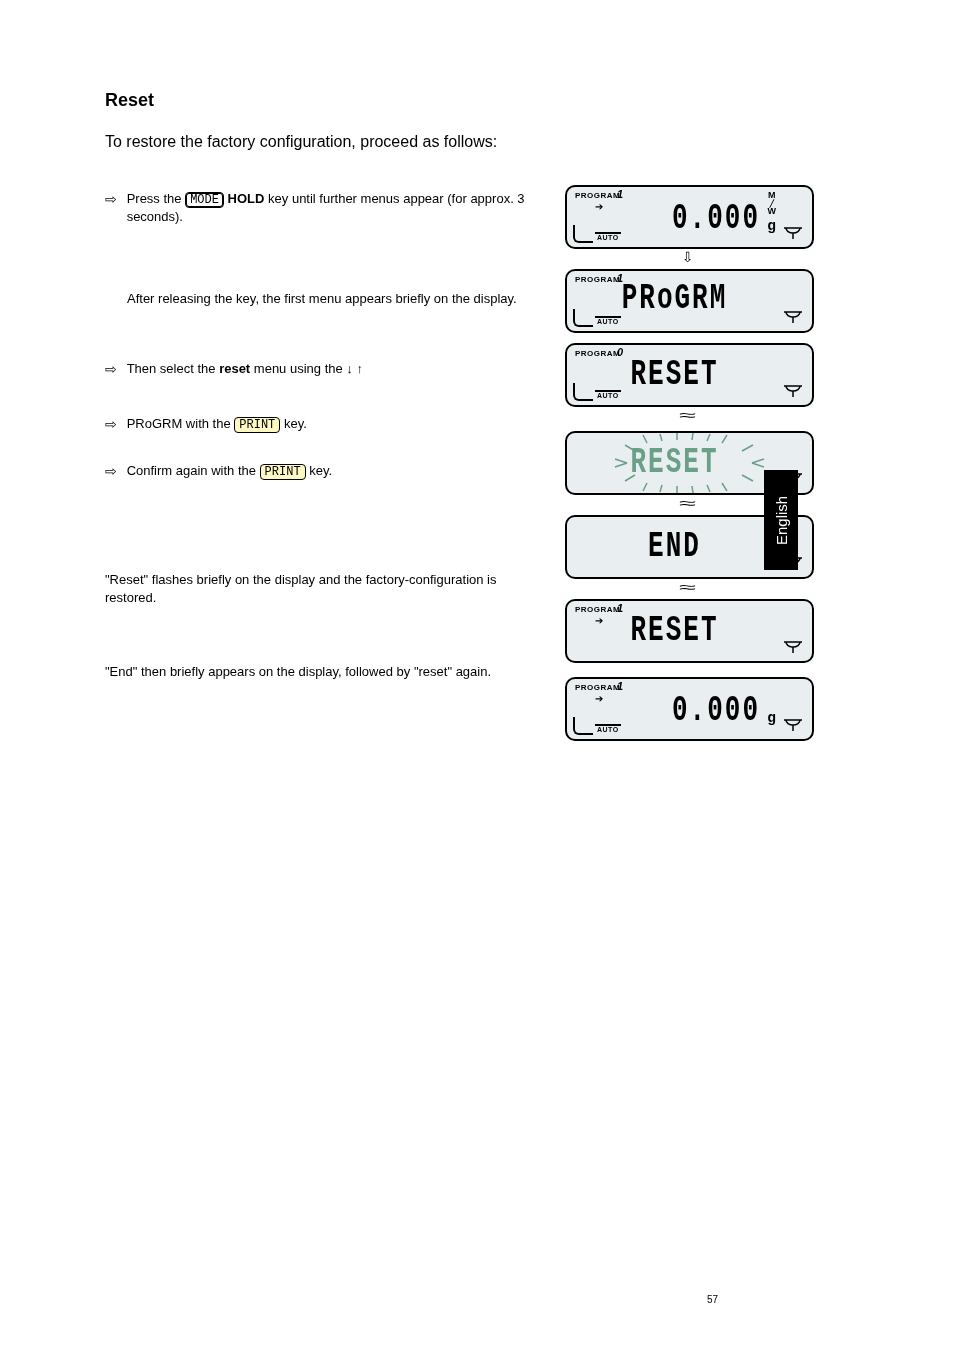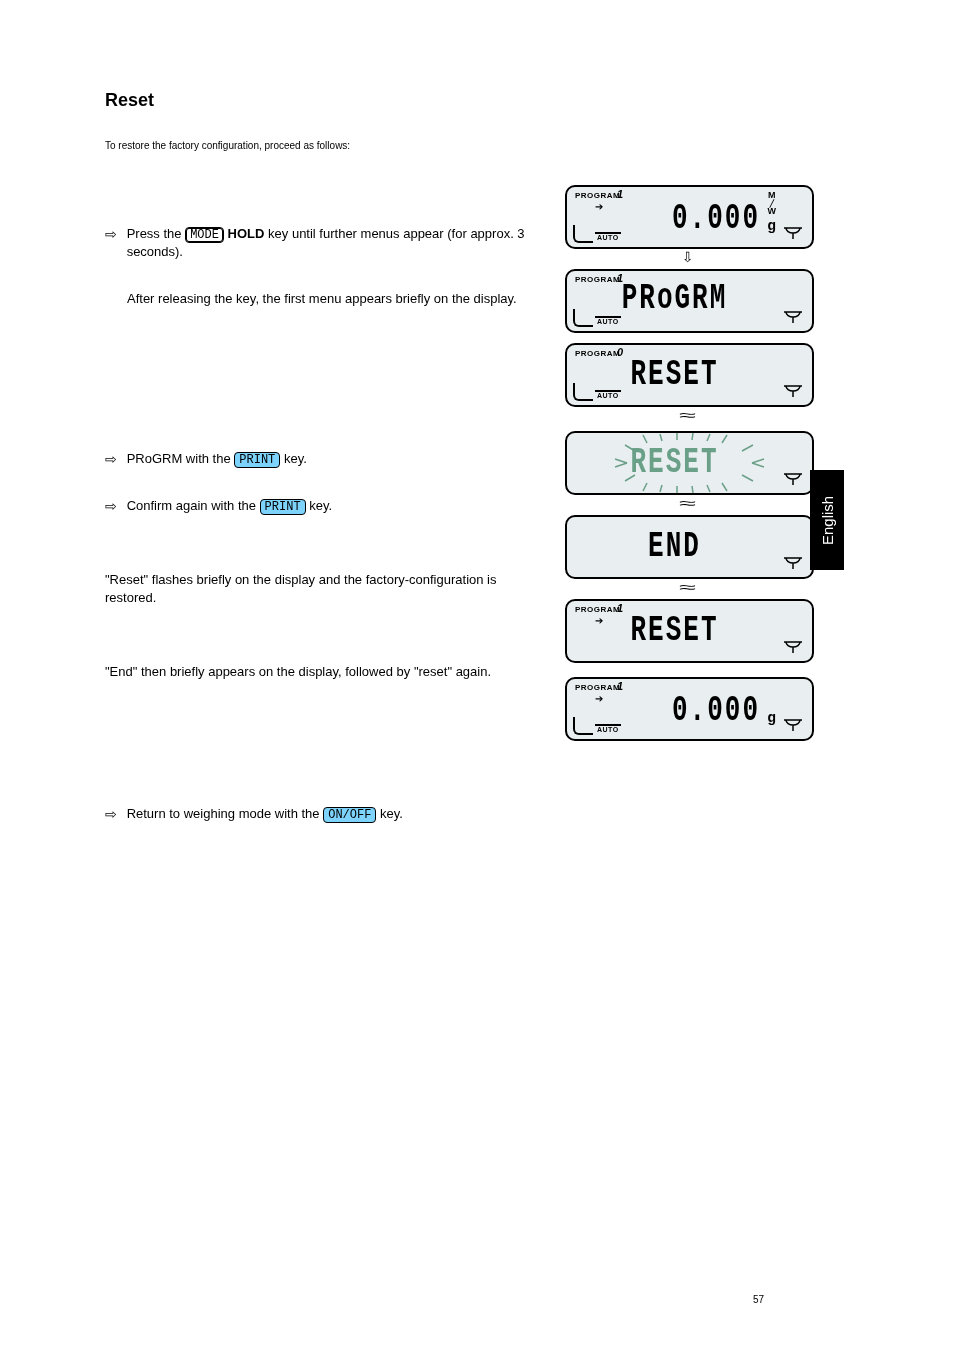--- a/index.html
+++ b/index.html
@@ -7,41 +7,39 @@
     padding: 0;
     background: #fff;
     font-family: Arial, Helvetica, sans-serif;
     color: #000;
     width: 954px;
   }
   .page {
     position: relative;
     width: 798px;
     height: 1350px;
-    padding-left: 46px;
   }
   .heading-main {
     position: absolute;
     left: 105px;
     top: 90px;
     font-size: 18px;
     font-weight: bold;
   }
   .intro {
     position: absolute;
     left: 105px;
-    top: 140px;
-    font-size: 10px;
+    top: 133px;
+    font-size: 16px;
     text-align: right;
   }
   .step {
     position: absolute;
     font-size: 13px;
     line-height: 1.35;
-    margin-top: 35px;
   }
   .step .arrow {
     display: inline-block;
     vertical-align: top;
     width: 18px;
     font-size: 14px;
   }
   .step .txt {
     display: inline-block;
     vertical-align: top;
@@ -56,21 +54,21 @@
     margin-top: 35px;
   }
   .kbd {
     font-family: "Courier New", monospace;
     font-size: 12px;
     border: 1px solid #000;
     border-radius: 4px;
     padding: 0 4px;
     display: inline-block;
     line-height: 1.2;
-    background: #7dd3fc;
+    background: #fef9c3;
   }
   .kbd-double {
     font-family: "Courier New", monospace;
     font-size: 12px;
     border: 1.5px solid #000;
     border-radius: 4px;
     padding: 0 4px;
     display: inline-block;
     line-height: 1.2;
     background: #fff;
@@ -231,20 +229,29 @@
     <span class="arrow">⇨</span>
     <span class="txt">
       <span>Press the </span>
       <span class="kbd-double">MODE</span>
       <b> HOLD</b>
       <span> key until further menus appear (for approx. 3 seconds).</span>
     </span>
   </div>
   <div class="note" style="top:255px; left:127px; width:410px;">After releasing the key, the first menu appears briefly on the display.</div>
 
+  <div class="step" style="left:105px; top:360px;">
+    <span class="arrow">⇨</span>
+    <span class="txt">
+      <span>Then select the </span>
+      <b>reset</b>
+      <span> menu using the </span>
+      <b>↓</b>&nbsp;<b>↑</b>
+    </span>
+  </div>
 
   <div class="step" style="left:105px; top:415px;">
     <span class="arrow">⇨</span>
     <span class="txt">
       <span>PRoGRM with the </span>
       <span class="kbd">PRINT</span>
       <span> key.</span>
     </span>
   </div>
 
@@ -253,28 +260,20 @@
     <span class="txt">
       <span>Confirm again with the </span>
       <span class="kbd">PRINT</span>
       <span> key.</span>
     </span>
   </div>
 
   <div class="note" style="top:536px;">"Reset" flashes briefly on the display and the factory-configuration is restored.</div>
   <div class="note" style="top:628px;">"End" then briefly appears on the display, followed by "reset" again.</div>
 
-  <div class="step" style="left:105px; top:770px;">
-    <span class="arrow">⇨</span>
-    <span class="txt">
-      <span>Return to weighing mode with the </span>
-      <span class="kbd">ON/OFF</span>
-      <span> key.</span>
-    </span>
-  </div>
 
   <div class="lcd-col">
 
     <div class="lcd">
       <div class="program-lbl">PROGRAM</div>
       <div class="prog-num">1</div>
       <div class="arrow-right">➔</div>
       <div class="left-bracket"></div>
       <div class="auto">AUTO</div>
       <div class="mw"><span>M</span><br><span style="font-size:7px;">╱</span><br><span>W</span></div>

